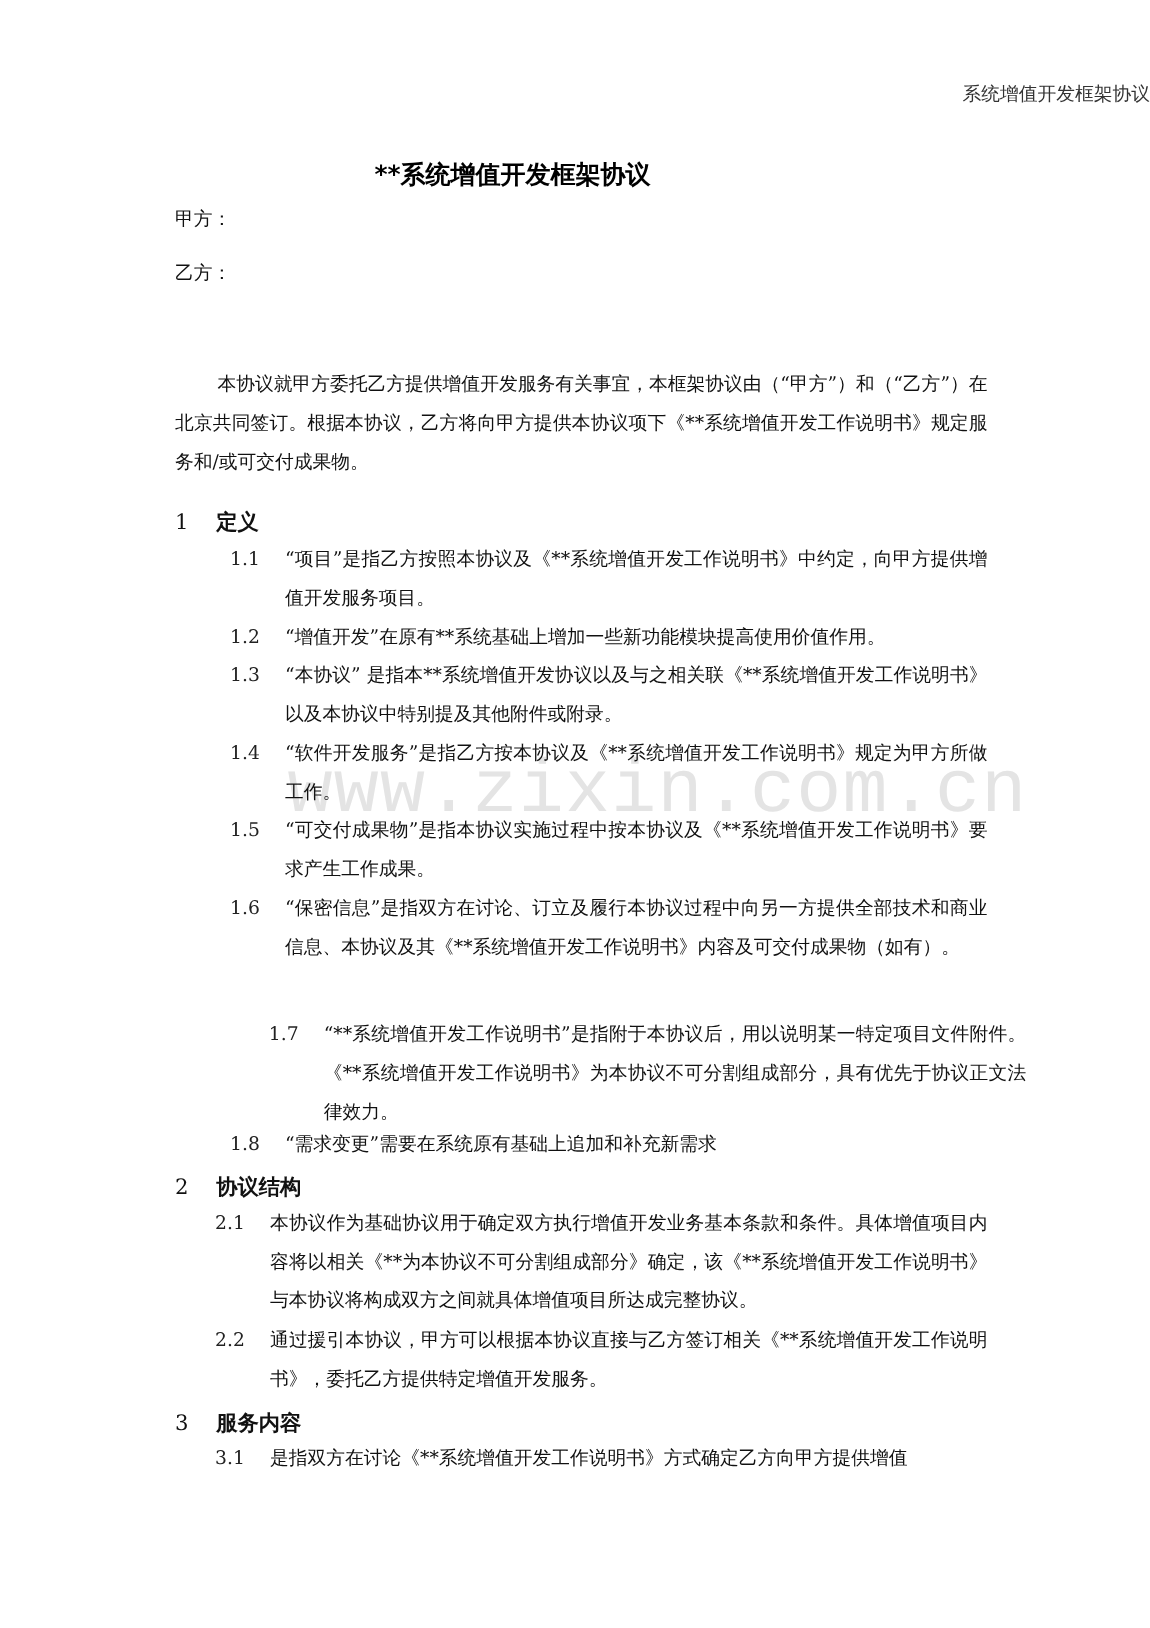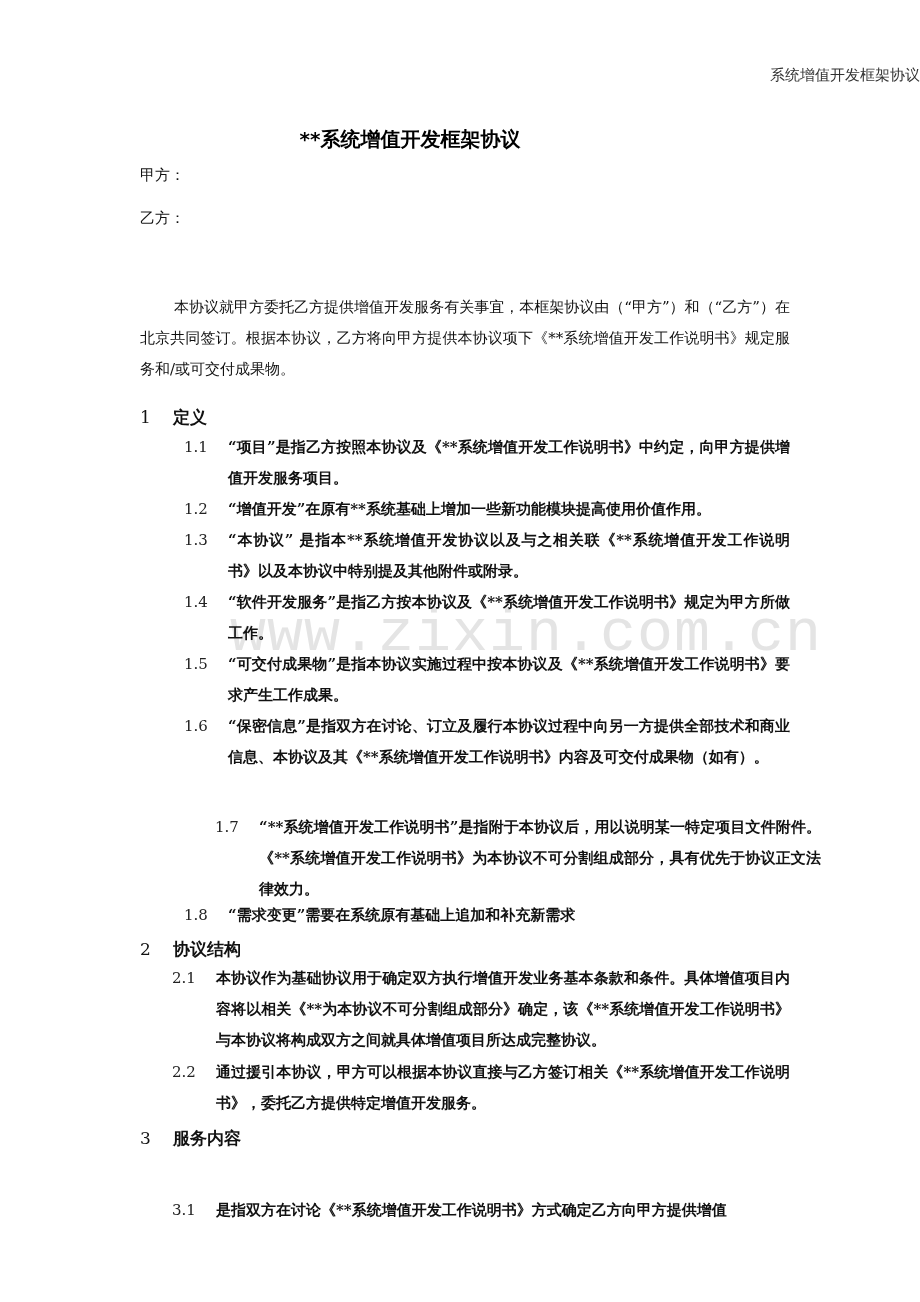--- a/index.html
+++ b/index.html
@@ -11,21 +11,21 @@
          font-size:20px; font-weight:bold; font-family:"DejaVu Sans","Liberation Sans",sans-serif; color:#000; }
   .party { position:absolute; left:140px; font-size:15px; }
   .intro { position:absolute; top:292px; left:140px; width:650px; font-size:15px; line-height:31px;
          text-indent:34px; text-align:justify; }
   .section-head { position:absolute; left:140px; font-size:17px; font-weight:bold;
          font-family:"DejaVu Sans","Liberation Sans",sans-serif; }
   .section-head .num { display:inline-block; width:33px; font-family:"DejaVu Serif","Liberation Serif",serif; font-weight:normal; }
   .item { position:absolute; left:184px; width:606px; font-size:15px; line-height:31px; }
   .item.l2 { left:172px; width:618px; }
   .item .num { position:absolute; left:0; top:0; width:42px; color:#222; }
-  .item .text { display:block; padding-left:44px; text-align:justify;font-weight:bold; }
+  .item .text { display:block; padding-left:44px; text-align:justify; }
   .item.l2 .text { padding-left:44px; }
   .watermark { position:absolute; top:600px; left:230px; font-size:60px; color:#e4e4e4;
          font-family:Liberation Mono, monospace; letter-spacing:1px; pointer-events:none; }
 </style>
 </head>
 <body>
 
 <div class="page-header">系统增值开发框架协议</div>
 
 <div class="title">**系统增值开发框架协议</div>
@@ -84,16 +84,16 @@
 </div>
 <div class="item l2" style="top:1057px;">
   <span class="num">2.2</span>
   <span class="text">通过援引本协议，甲方可以根据本协议直接与乙方签订相关《**系统增值开发工作说明书》，委托乙方提供特定增值开发服务。</span>
 </div>
 
 <div class="section-head" style="top:1127px;">
   <span class="num">3</span><span>服务内容</span>
 </div>
 
-<div class="item l2" style="top:1151px;margin-top:44px;">
+<div class="item l2" style="top:1151px;">
   <span class="num">3.1</span>
   <span class="text">是指双方在讨论《**系统增值开发工作说明书》方式确定乙方向甲方提供增值</span>
 </div>
 
 </body></html>

